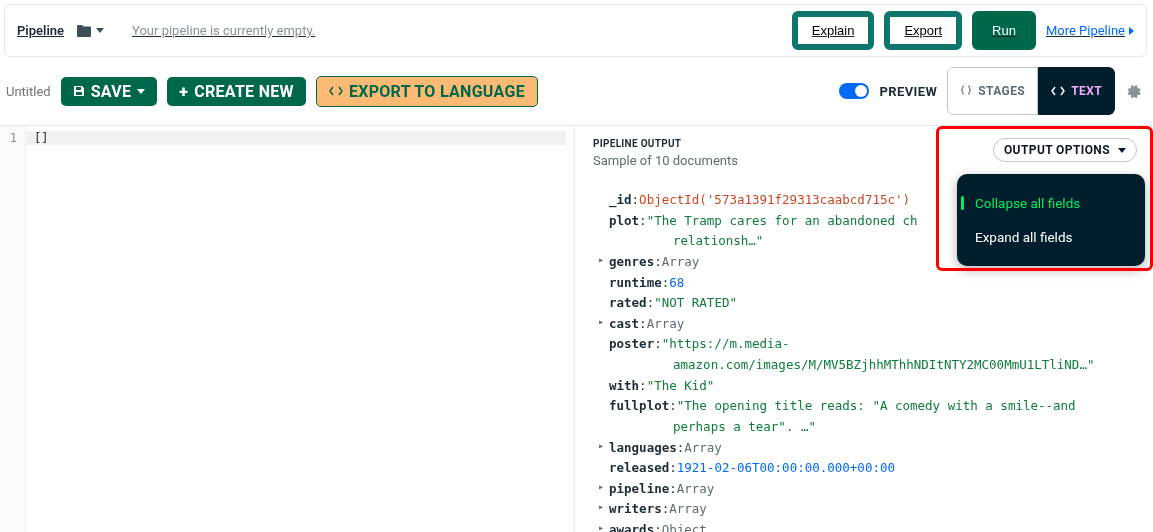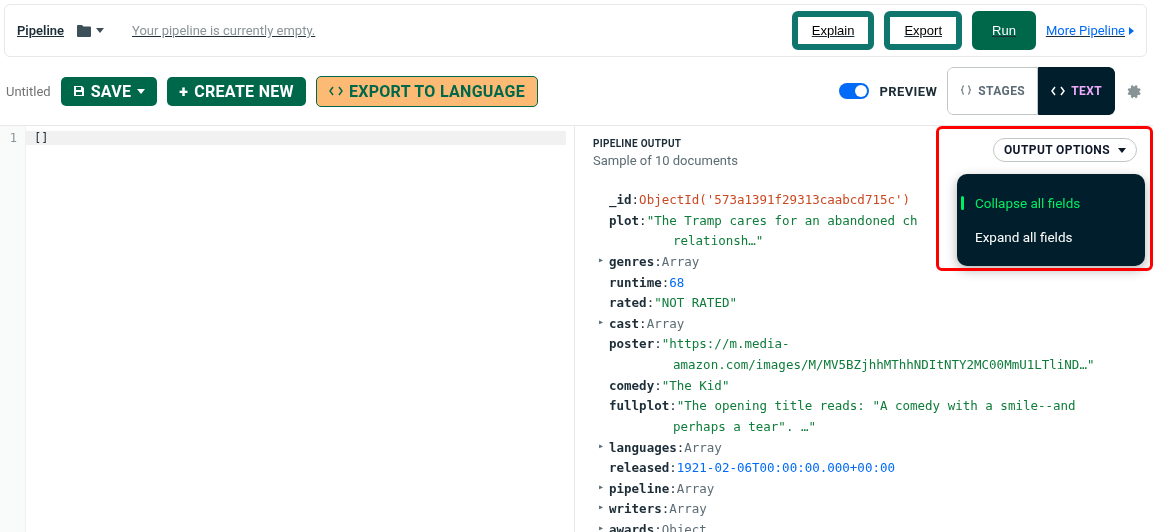--- a/index.html
+++ b/index.html
@@ -197,21 +197,21 @@
         </div>
       <div class="row">
           <span class="exp"></span>
           <span class="key">poster</span>
           <span class="sep">: </span>
           <span class="v-str">"https://m.media-</span>
         </div>
       <div class="cont v-str">amazon.com/images/M/MV5BZjhhMThhNDItNTY2MC00MmU1LTliND…"</div>
       <div class="row">
           <span class="exp"></span>
-          <span class="key">comedy</span>
+          <span class="key">with</span>
           <span class="sep">: </span>
           <span class="v-str">"The Kid"</span>
         </div>
       <div class="row">
           <span class="exp"></span>
           <span class="key">fullplot</span>
           <span class="sep">: </span>
           <span class="v-str">"The opening title reads: "A comedy with a smile--and</span>
         </div>
       <div class="cont v-str">perhaps a tear". …"</div>

